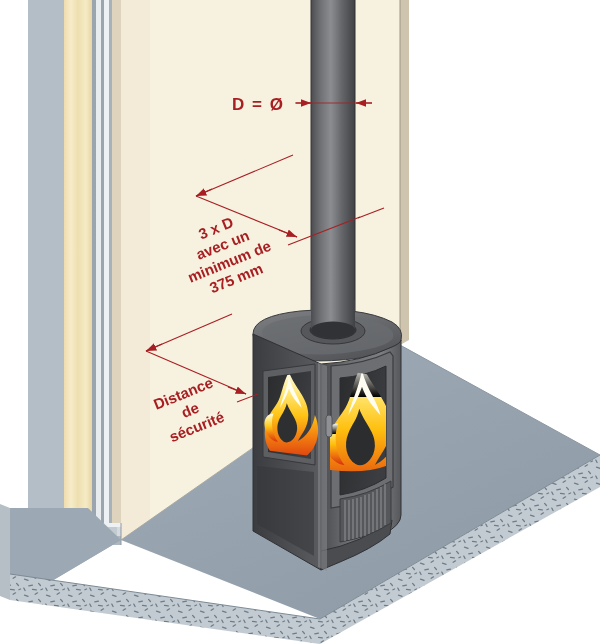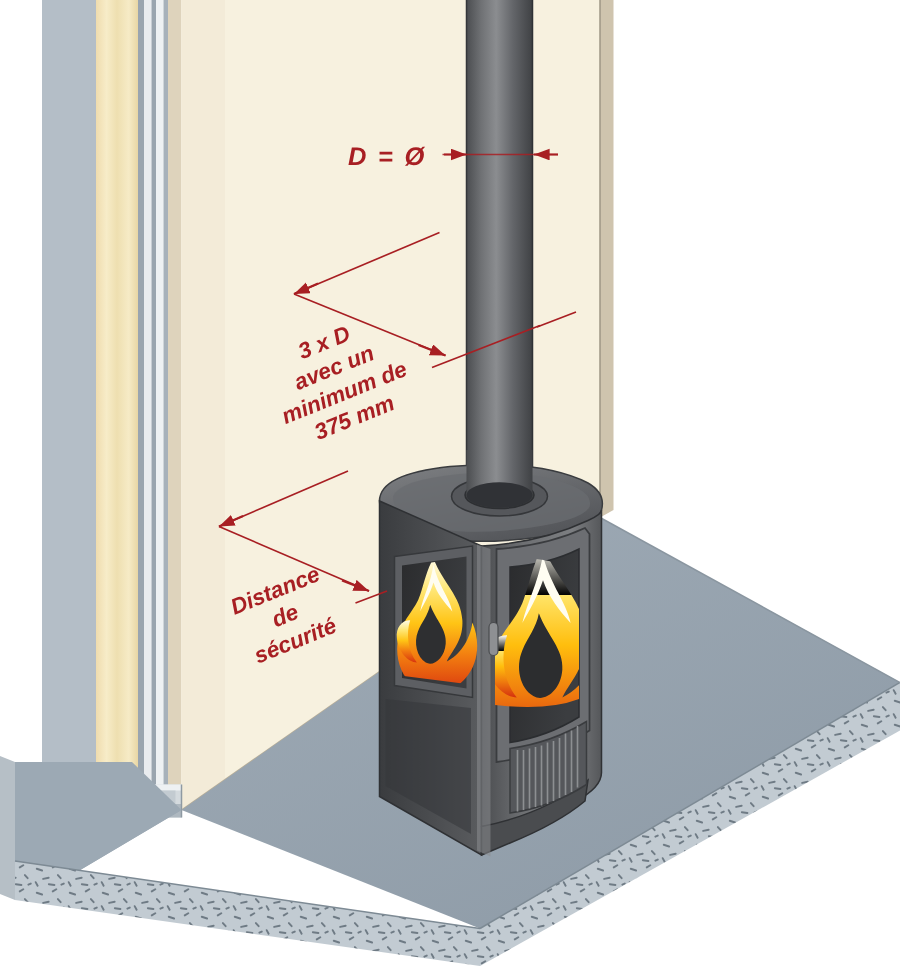--- a/index.html
+++ b/index.html
@@ -1,18 +1,18 @@
 <!DOCTYPE html>
 <html><head>
 <meta charset="utf-8">
 <style>
   html,body{margin:0;padding:0;background:#ffffff;}
   body{width:600px;height:644px;overflow:hidden;
        font-family:"Liberation Sans","DejaVu Sans",sans-serif;}
-  #stage{position:relative;width:600px;height:644px;background:#ffffff;font-style:italic;}
+  #stage{position:relative;width:600px;height:644px;background:#ffffff;}
   svg{display:block;}
   .dimtext{font-family:"Liberation Sans","DejaVu Sans",sans-serif;
            font-weight:bold;fill:#a81f23;}
 </style>
 </head>
 <body>
 
 <div id="stage">
 <svg width="600" height="644" viewBox="0 0 600 644">
 

